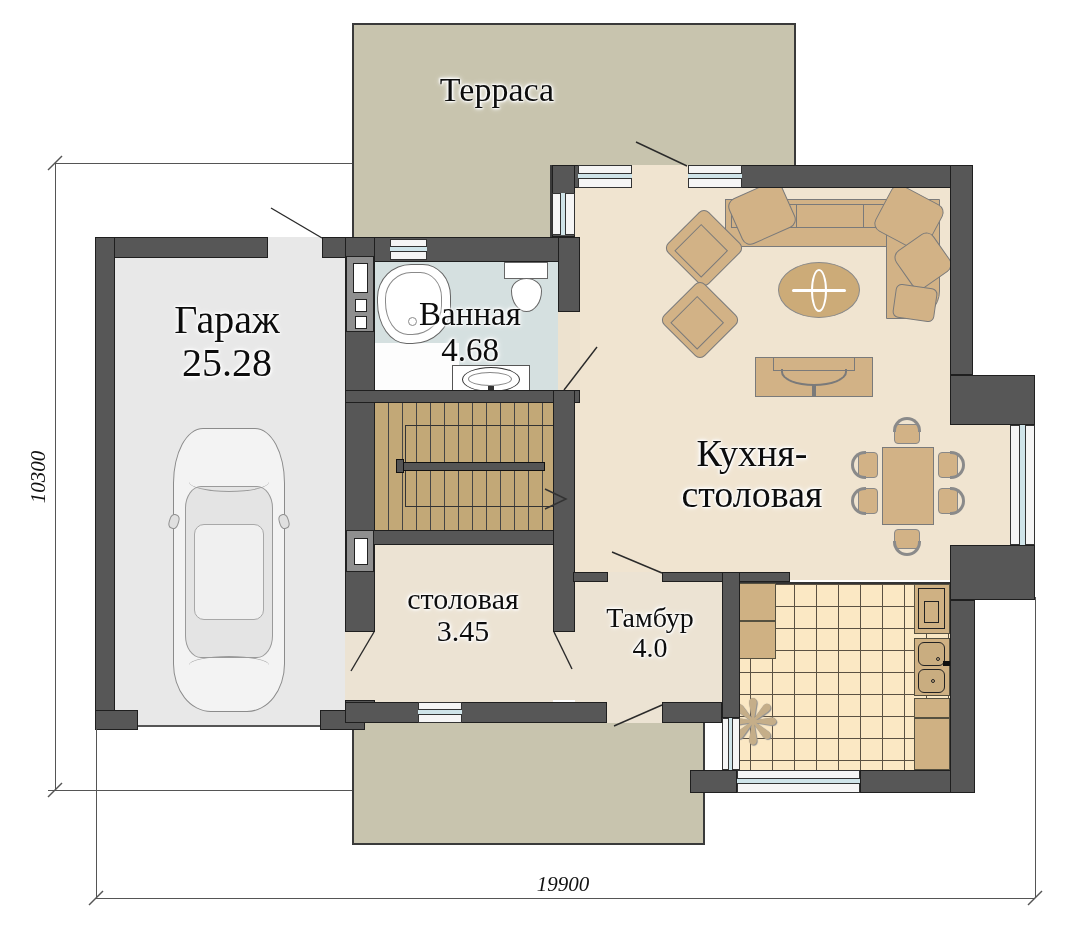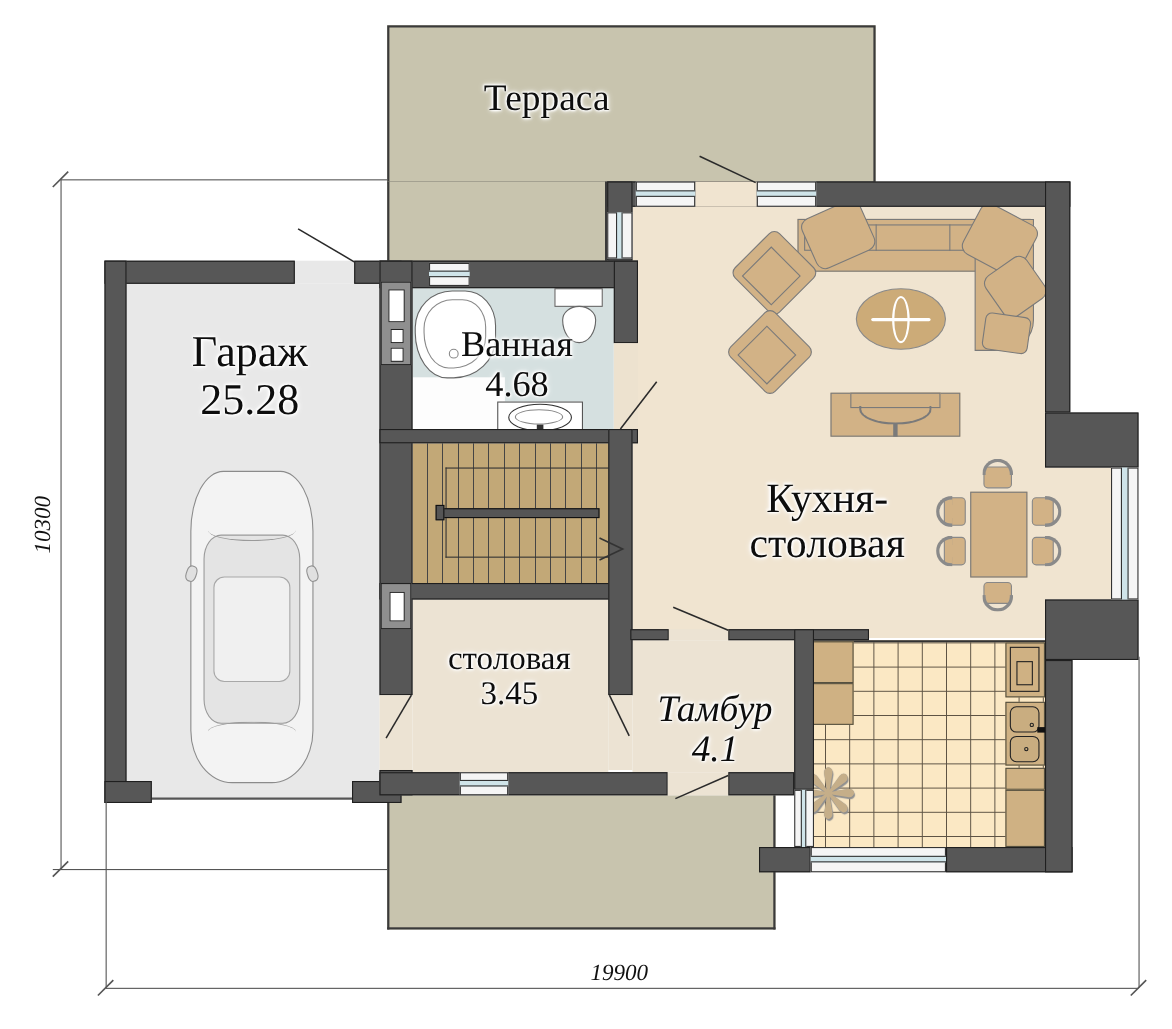--- a/index.html
+++ b/index.html
@@ -231,23 +231,23 @@
     <div>4.68</div>
   </div>
   <div class="label" style="left:557px; top:433px; width:390px; font-size:38px;">
     <div>Кухня-</div>
     <div>столовая</div>
   </div>
   <div class="label" style="left:363px; top:583px; width:200px; font-size:30px;">
     <div>столовая</div>
     <div>3.45</div>
   </div>
-  <div class="label" style="left:550px; top:627px; width:200px; font-size:34px;font-style:italic;">
+  <div class="label" style="left:550px; top:603px; width:200px; font-size:28px;">
     <div>Тамбур</div>
-    <div>4.1</div>
+    <div>4.0</div>
   </div>
 
   <div class="dimline" style="left:55px; top:163px; width:1px; height:627px;"></div>
   <div class="dimline" style="left:55px; top:163px; width:297px; height:1px;"></div>
   <div class="dimline" style="left:48px; top:790px; width:304px; height:1px;"></div>
   <div class="dimline" style="left:96px; top:727px; width:1px; height:171px;"></div>
   <div class="dimline" style="left:1035px; top:597px; width:1px; height:301px;"></div>
   <div class="dimline" style="left:96px; top:898px; width:939px; height:1px;"></div>
 
   <div class="dimtext" style="left:-7px; top:465px; width:90px; height:24px; transform:rotate(-90deg);">10300</div>

